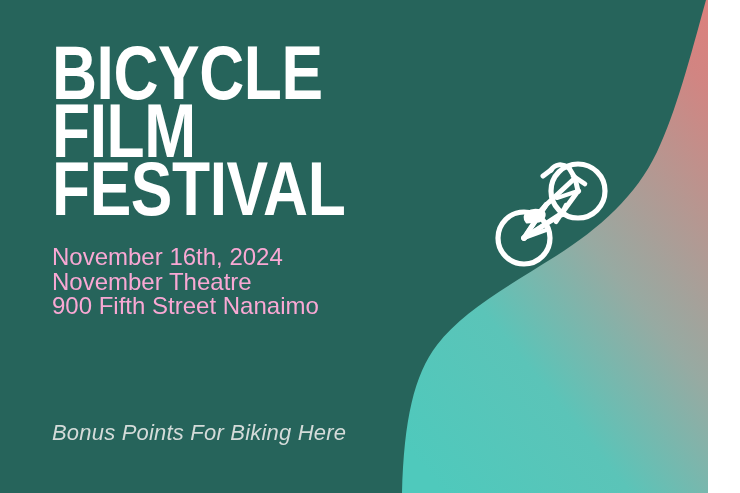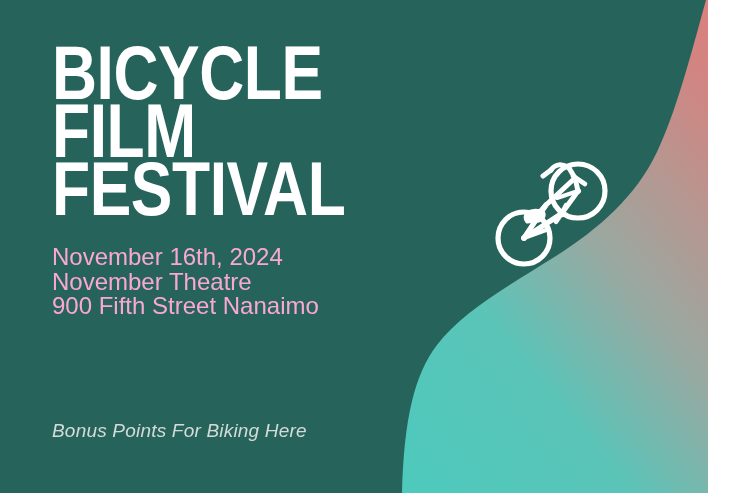--- a/index.html
+++ b/index.html
@@ -74,21 +74,21 @@
     font-size: 24px;
     line-height: 24.6px;
     white-space: nowrap;
   }
 
   .tagline {
     position: absolute;
     top: 420px;
     left: 0;
     color: #d4dbd9;
-    font-size: 19px;
+    font-size: 22px;
     font-style: italic;
     font-weight: 400;
     letter-spacing: 0.2px;
     white-space: nowrap;
   }
 </style>
 </head>
 <body>
 
 <div id="poster">

